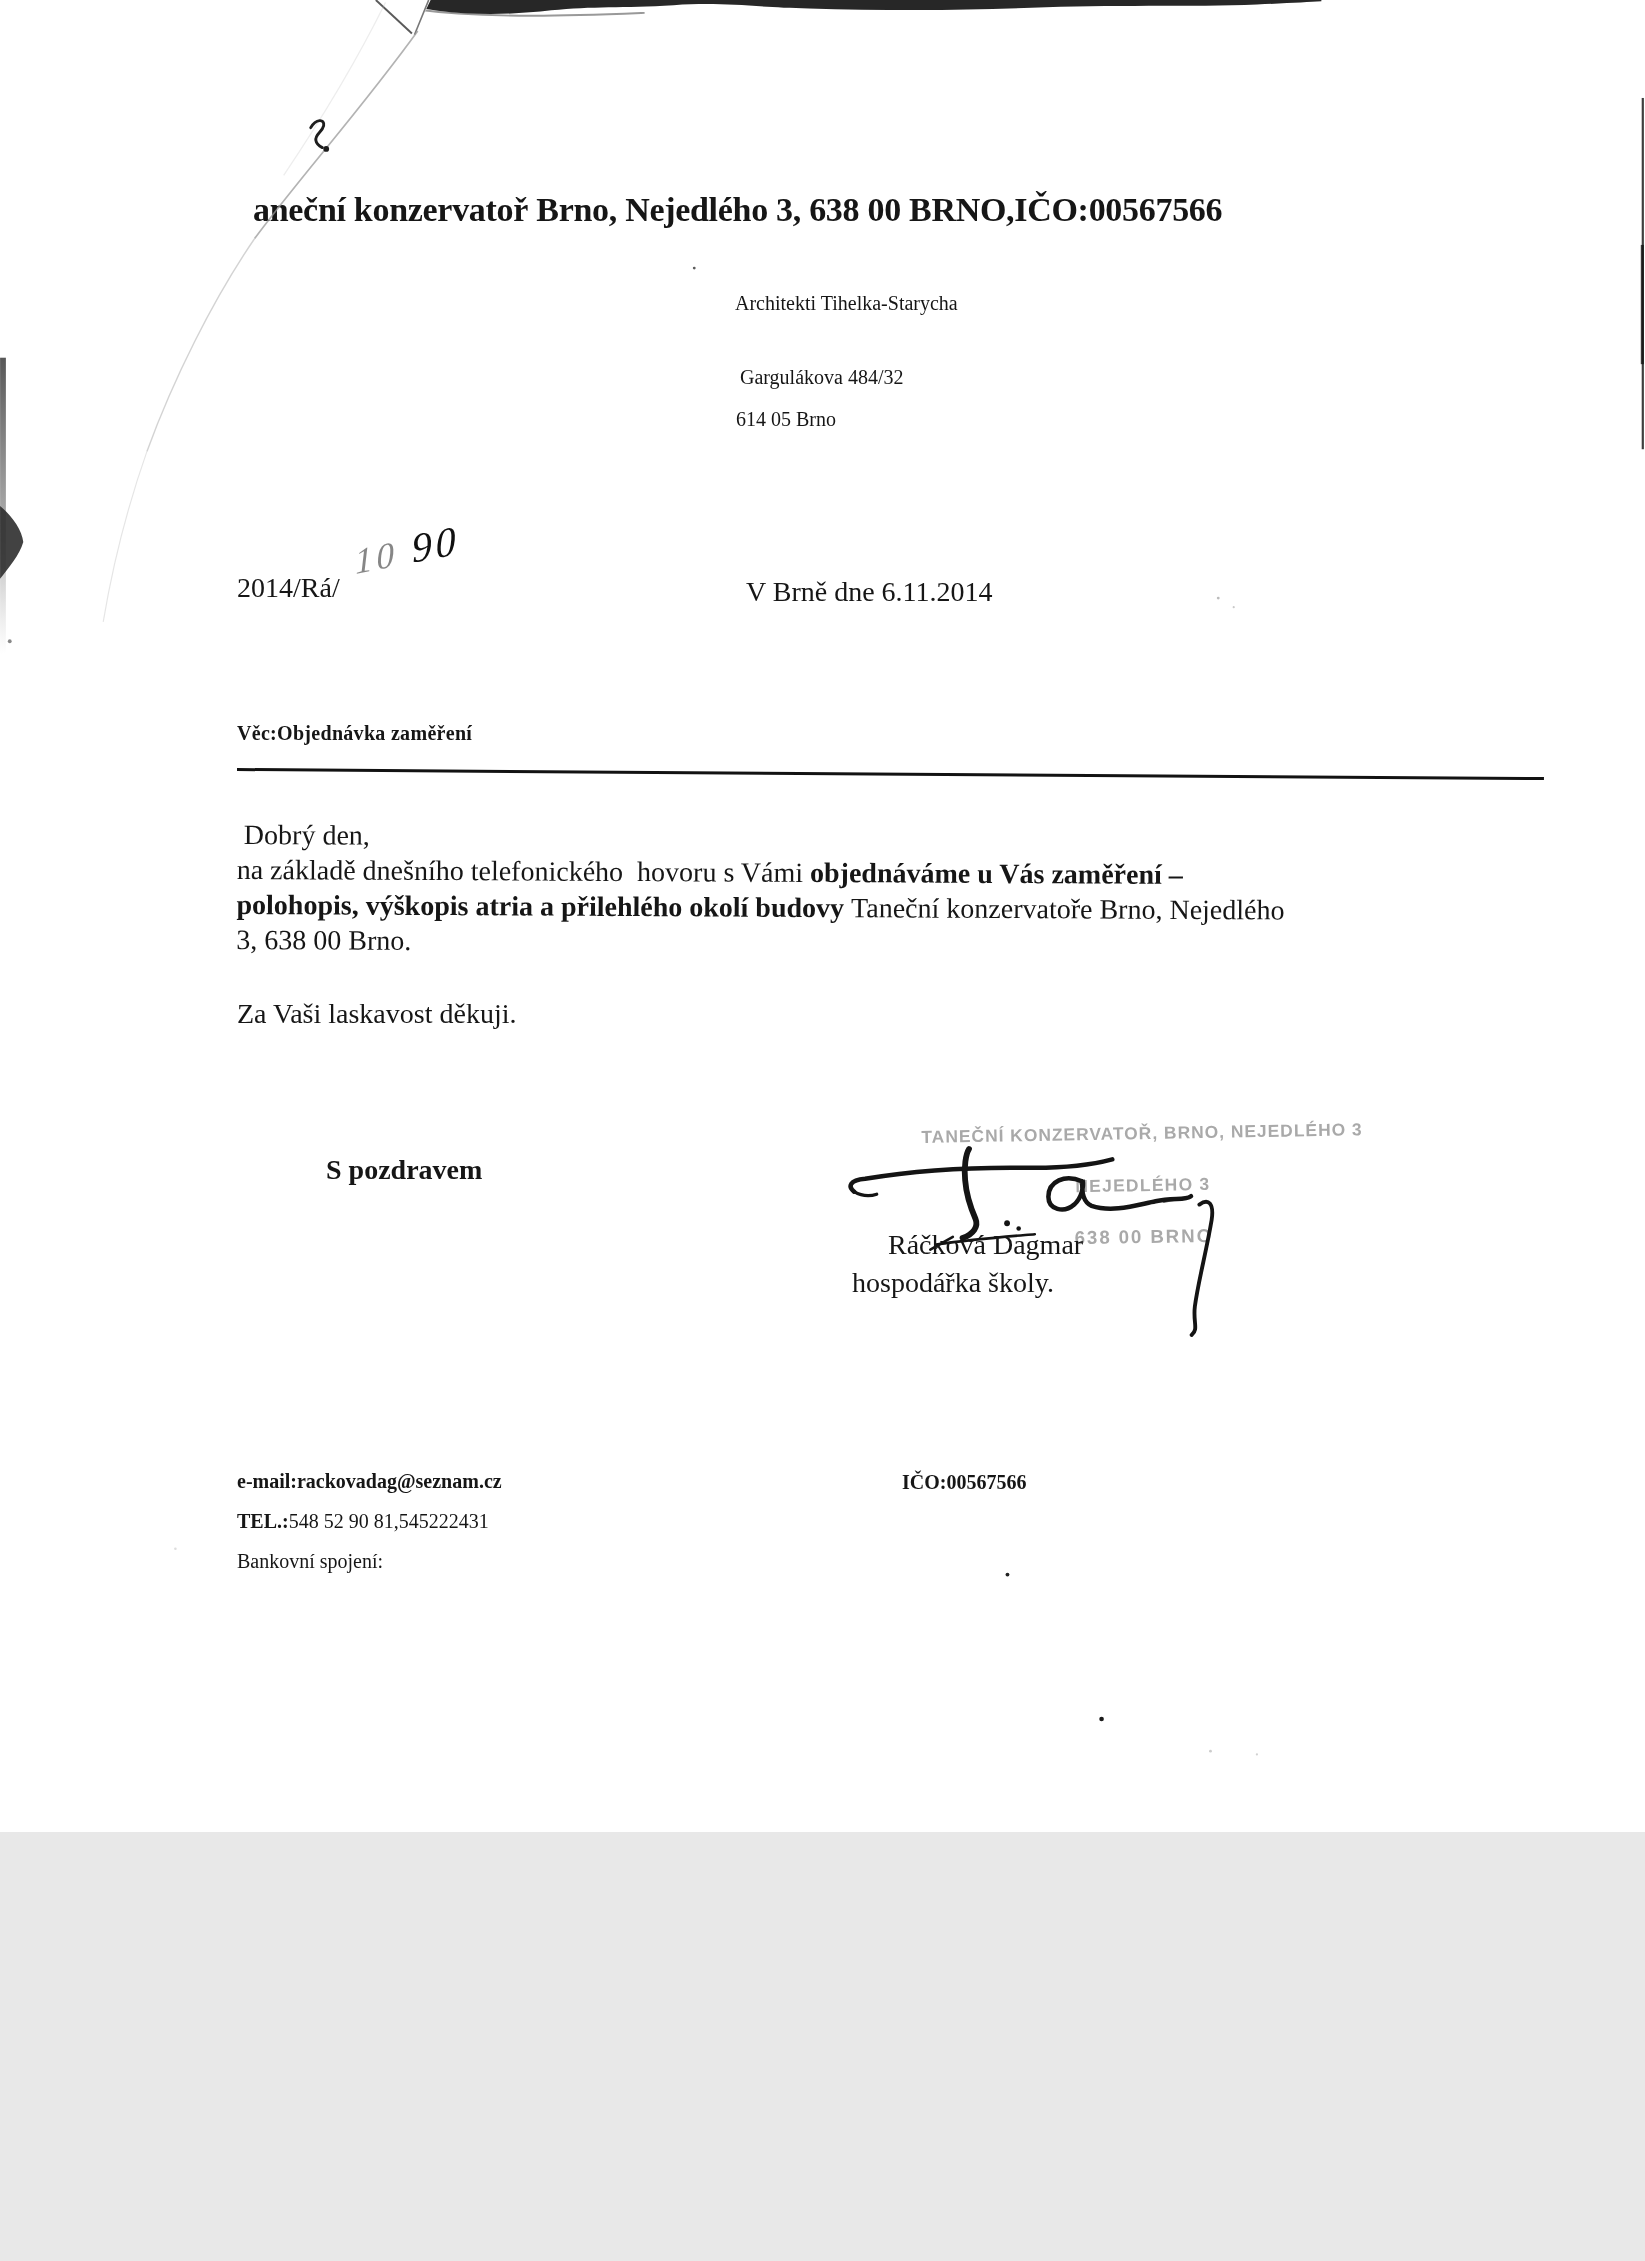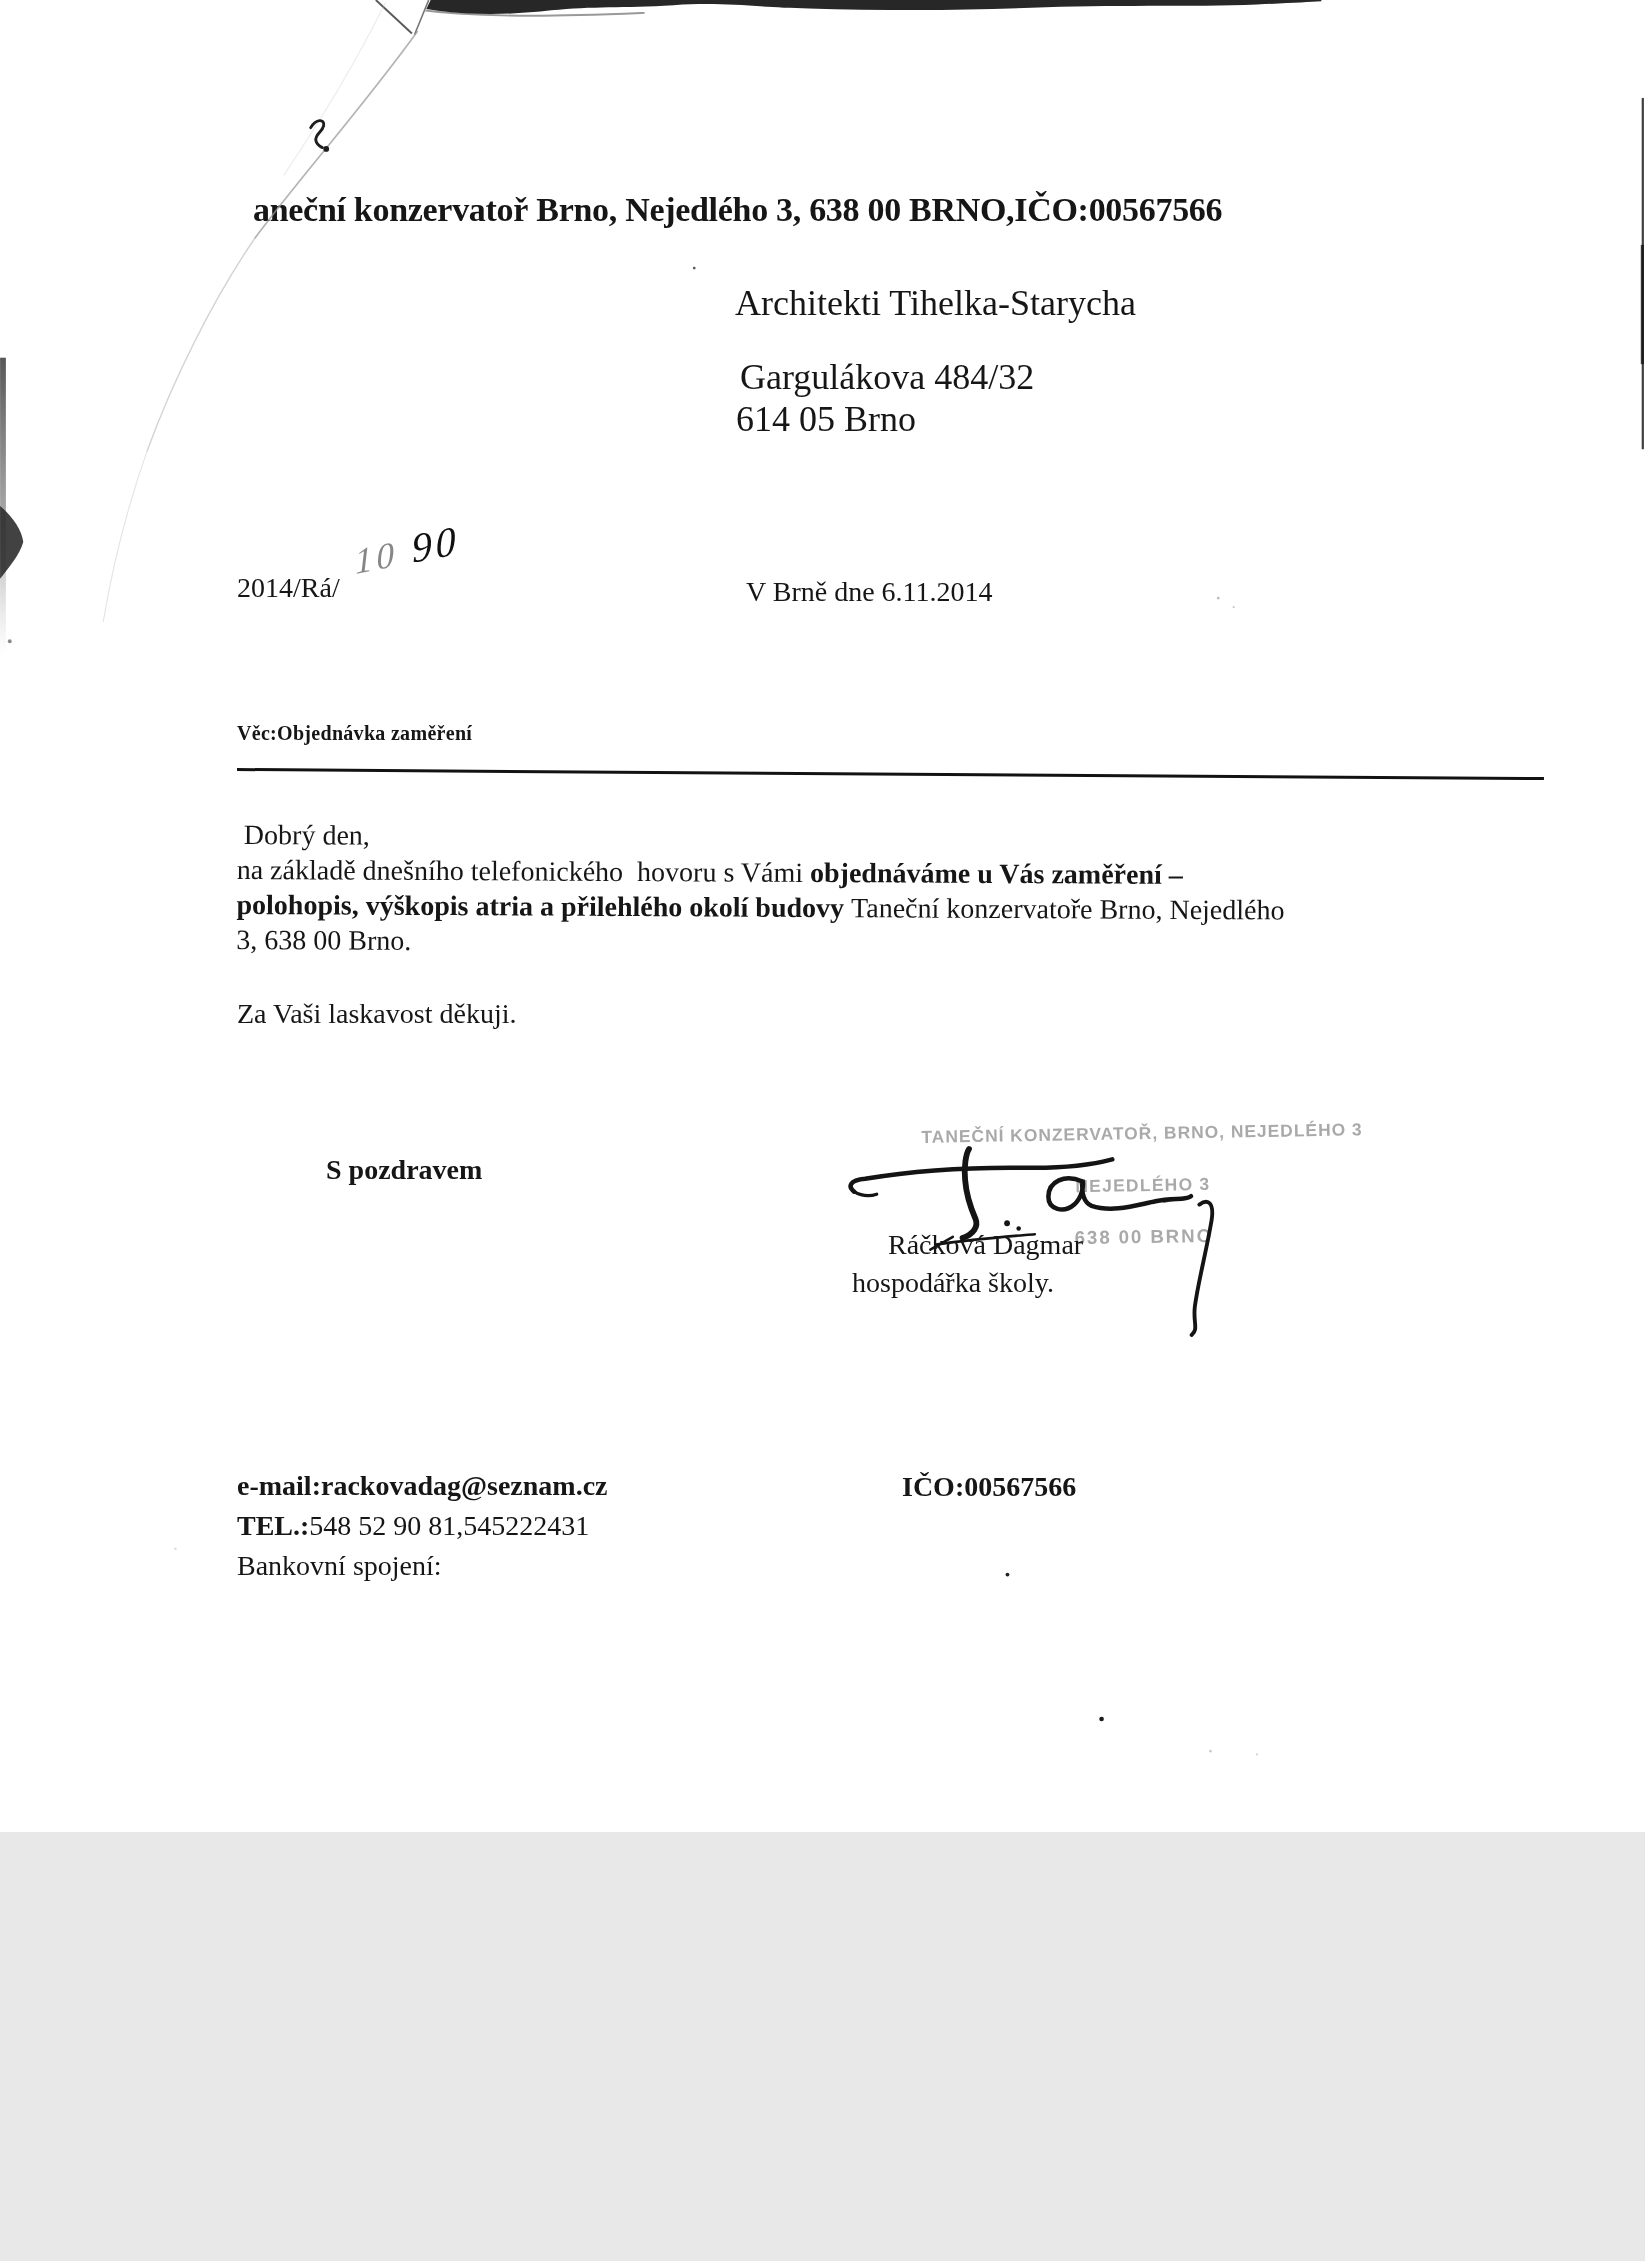--- a/index.html
+++ b/index.html
@@ -7,21 +7,21 @@
     position:relative;
     width:1645px;height:1832px;
     background:#ffffff;
     overflow:hidden;
     font-family:"Liberation Serif", serif;
     color:#161616;
   }
   .abs{position:absolute;white-space:pre-wrap;}
   .b{font-weight:bold;}
   .title{font-size:34px;font-weight:bold;letter-spacing:-0.3px;}
-  .addr{font-size:36px;line-height:42px;}
+  .addr{font-size:20px;line-height:42px;}
   .refline{font-size:28px;}
   .hw{
     font-style:italic;
     font-size:41px;
     transform:rotate(-11deg) skewX(-8deg);
     transform-origin:left bottom;
     color:#101010;
     letter-spacing:3.9px;
   }
   .hw .lt{opacity:.5;font-size:36px;}
@@ -36,21 +36,21 @@
   .stamp{
     font-family:"Liberation Sans", sans-serif;
     font-weight:bold;color:#949494;opacity:.8;
     transform:rotate(-1deg);transform-origin:left top;
     text-align:center;
   }
   .stamp .s1{font-size:17.4px;letter-spacing:1px;white-space:nowrap;}
   .stamp .s2{font-size:17.4px;letter-spacing:1.3px;margin-top:9px;}
   .stamp .s3{font-size:18.7px;letter-spacing:1.9px;margin-top:7.7px;}
   .signer{font-size:28px;}
-  .footer-line{font-size:28px;}
+  .footer-line{font-size:20px;}
   svg.overlay{position:absolute;left:0;top:0;pointer-events:none;}
 </style>
 </head>
 <body>
 
 <div class="page">
 
   <div class="abs title" style="left:253px;top:191px;">aneční konzervatoř Brno, Nejedlého 3, 638 00 BRNO,IČO:00567566</div>
 
   <div class="abs addr" style="left:735px;top:282px;">Architekti Tihelka-Starycha</div>

